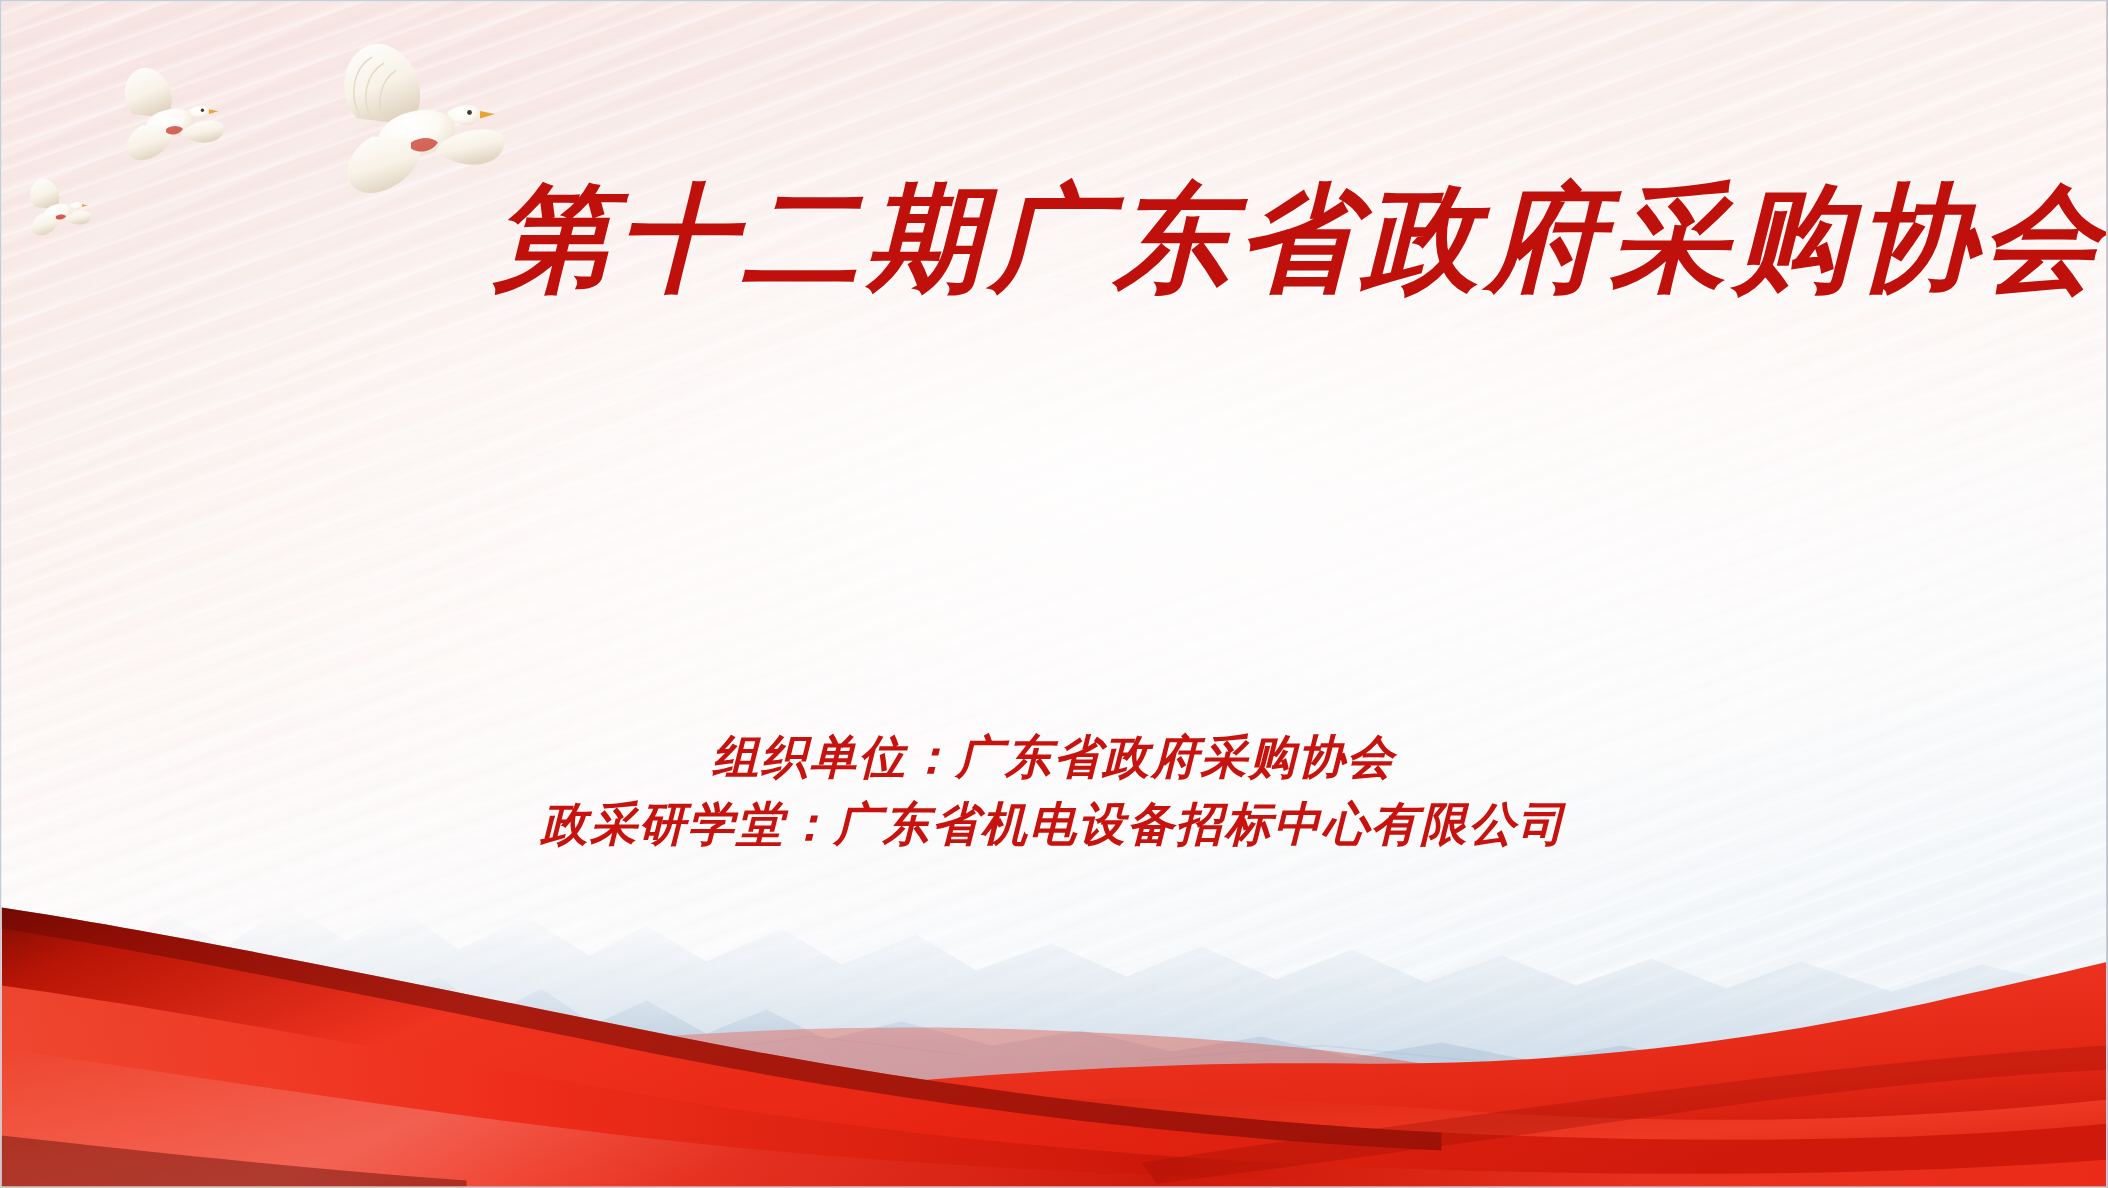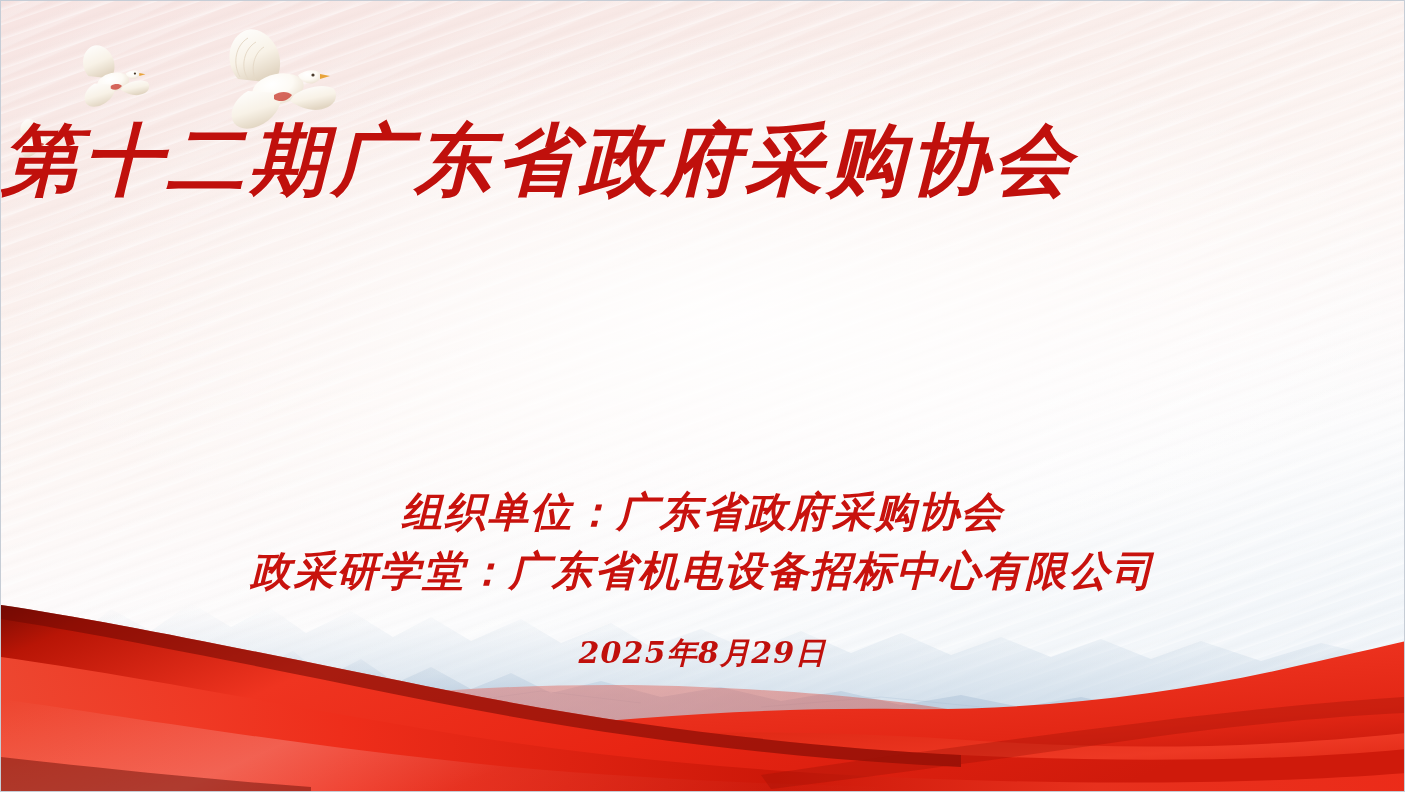--- a/index.html
+++ b/index.html
@@ -71,21 +71,21 @@
   .doves { position: absolute; left: 0; top: 0; width: 400px; height: 200px; }
 
   
   .ribbons { position: absolute; left:0; right:0; bottom:0; height: 230px; }
 
   
   .title-block {
     position: absolute;
     left: 0; right: 0;
     top: 118px;
-    text-align: left;
+    text-align: right;
   }
   .title-line {
     color: #c0100c;
     font-family: "DejaVu Serif", "Liberation Serif", serif;
     font-weight: 700;
     font-style: italic;
     letter-spacing: 0.06em;
     line-height: 1.04;
     text-shadow: 0 1px 0 rgba(255,255,255,.35);
   }
@@ -96,21 +96,21 @@
     position: absolute;
     left: 0; right: 0;
     top: 482px;
     text-align: center;
   }
   .org-line {
     color: #c8120d;
     font-family: "DejaVu Serif", "Liberation Serif", serif;
     font-weight: 700;
     font-style: italic;
-    font-size: 41px;
+    font-size: 31px;
     letter-spacing: 0.05em;
     line-height: 1.45;
     white-space: pre;
   }
   .date-line {
     position: absolute;
     left: 0; right: 0;
     top: 632px;
     text-align: center;
     color: #c0100c;
@@ -208,21 +208,20 @@
 
   <div class="title-block">
     <div class="title-line title-line-1">第十二期广东省政府采购协会</div>
   </div>
 
   <div class="org-block">
     <div class="org-line">组织单位：广东省政府采购协会</div>
     <div class="org-line">政采研学堂：广东省机电设备招标中心有限公司</div>
   </div>
 
-  <div class="date-line">2025年8月29日</div>
 
   <svg class="ribbons" viewBox="0 0 1405 230" preserveAspectRatio="none">
     <defs>
       <linearGradient id="rbA" x1="0" y1="0" x2="1" y2="0.3">
         <stop offset="0%" stop-color="#7d0c03"></stop>
         <stop offset="8%" stop-color="#b81506"></stop>
         <stop offset="30%" stop-color="#ef3420"></stop>
         <stop offset="62%" stop-color="#e82513"></stop>
         <stop offset="100%" stop-color="#cf1a0b"></stop>
       </linearGradient>

